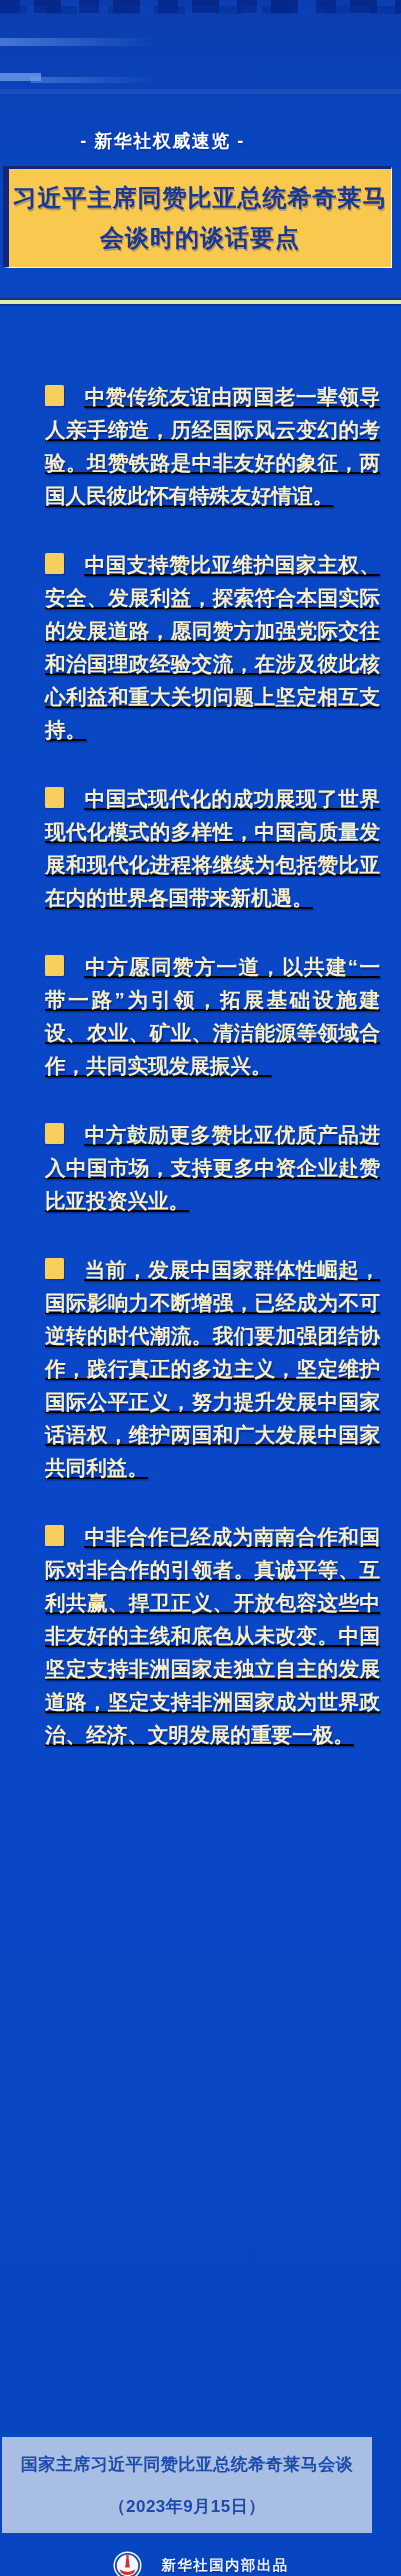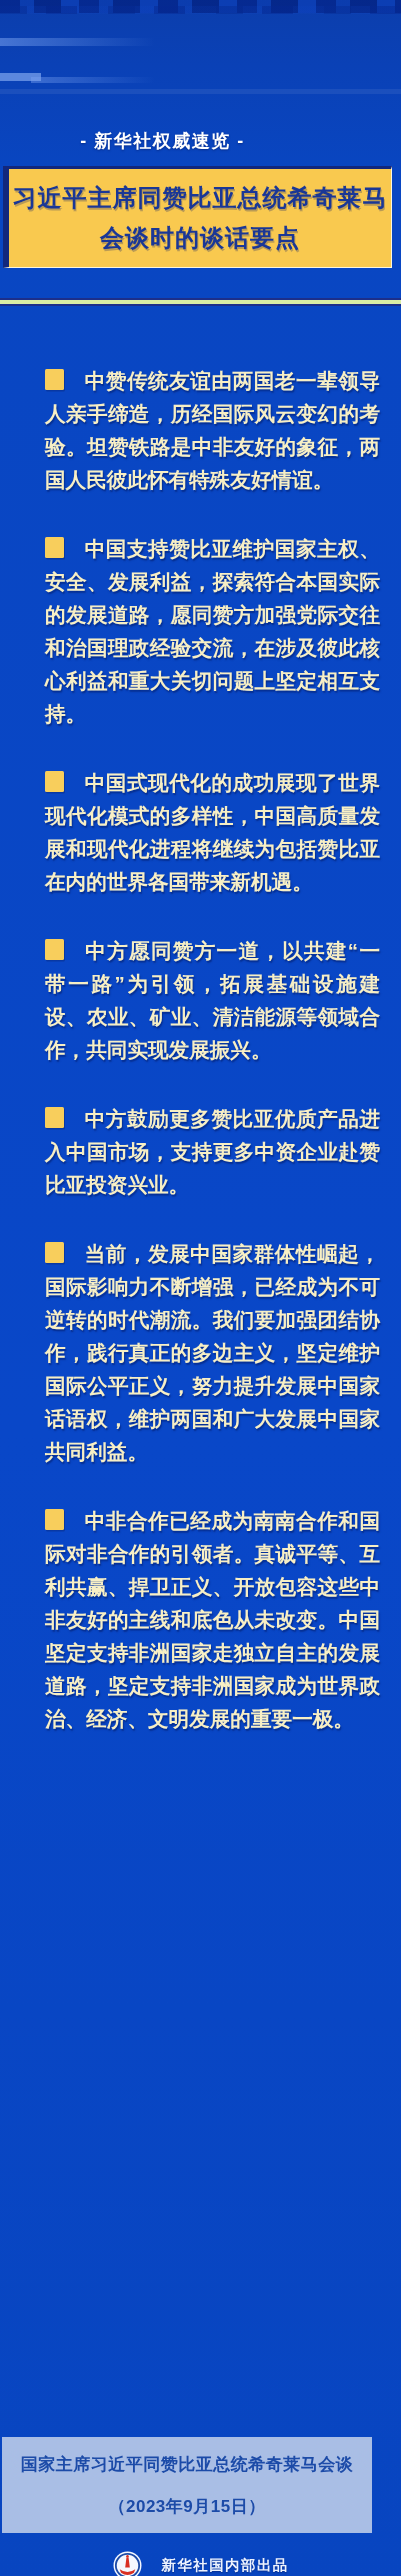--- a/index.html
+++ b/index.html
@@ -26,21 +26,21 @@
   .title-box{position:absolute;top:166px;left:3.1px;width:389px;height:102px;box-sizing:border-box;
     background:#F9C94F;border-left:6.2px solid #12277D;border-top:3.6px solid #12277D;
     border-right:1.5px solid #FDF6DC;border-bottom:1.5px solid #FDF6DC;
     display:flex;flex-direction:column;justify-content:center;align-items:center;row-gap:11px;}
   .title-line{font-size:24px;font-weight:900;color:#1A3796;letter-spacing:1px;line-height:1.2;
     text-shadow:1px 1.5px 0 rgba(25,35,100,.28);}
 
   .divider{position:absolute;top:298px;left:0;width:402px;height:7.7px;background:#1D2F8A;}
   .divider-stripe{height:3.6px;margin-top:2.1px;background:#DAEEA5;}
 
-  .content{position:absolute;top:364px;left:45px;width:335px;}
+  .content{position:absolute;top:380px;left:45px;width:335px;text-decoration:underline;}
   .para{margin:0 0 36px 0;font-size:20.6px;font-weight:bold;color:#F7EFC5;line-height:33px;
     text-align:justify;text-justify:inter-ideograph;word-break:break-all;
     text-shadow:1px 1.5px 1.5px rgba(0,20,90,.5);}
   .para .bullet{display:inline-block;width:18.5px;height:21.6px;background:#F8CE5C;border-radius:1.5px;
     margin-right:20.6px;vertical-align:-2.1px;box-shadow:1px 1.5px 0 rgba(10,30,100,.35);}
   .para.indent{text-indent:41px;}
 
   .source-box{position:absolute;top:2437px;left:2.1px;width:370px;height:96px;background:#A9BEE5;
     display:flex;flex-direction:column;justify-content:center;align-items:center;row-gap:19px;}
   .source-line{font-size:17px;font-weight:bold;color:#1C4BA8;letter-spacing:0.5px;}

